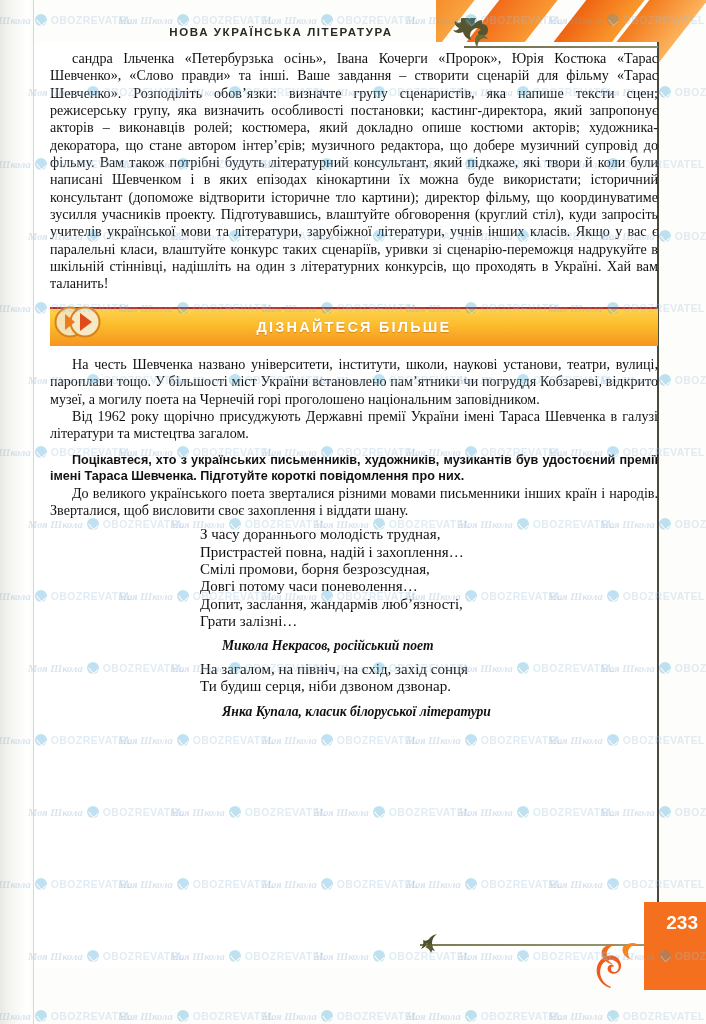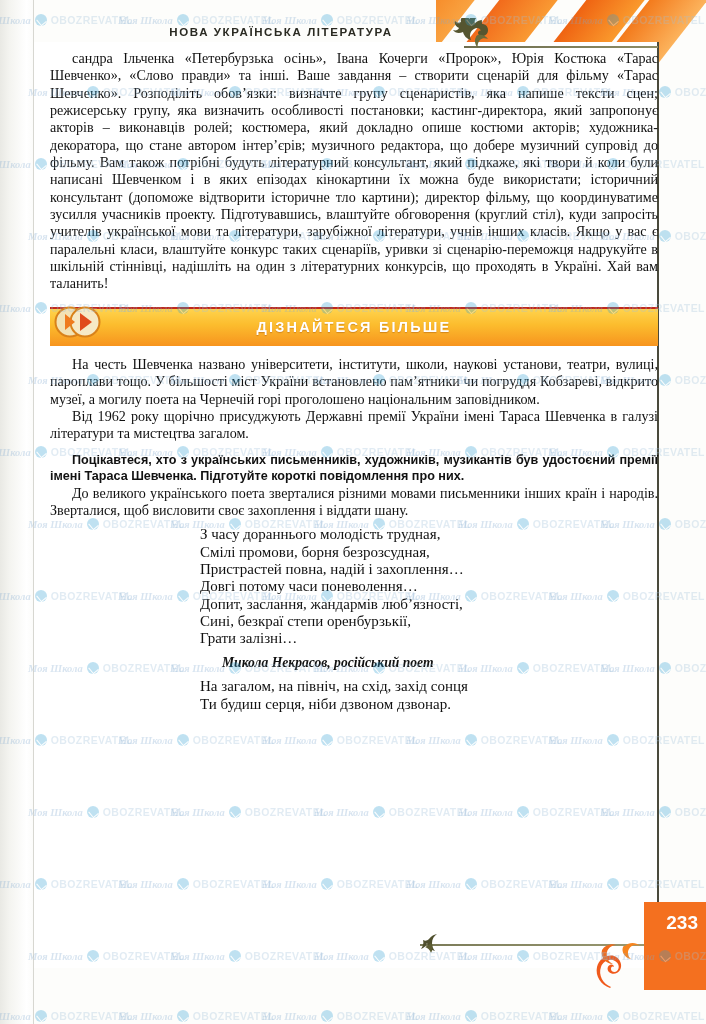--- a/index.html
+++ b/index.html
@@ -205,33 +205,33 @@
 
     <p class="body">На честь Шевченка названо університети, інститути, школи, наукові установи, театри, вулиці, пароплави тощо. У більшості міст України встановлено пам’ятники чи погруддя Кобзареві, відкрито музеї, а могилу поета на Чернечій горі проголошено національним заповідником.</p>
     <p class="body">Від 1962 року щорічно присуджують Державні премії України імені Тараса Шевченка в галузі літератури та мистецтва загалом.</p>
     <p class="bold-note">Поцікавтеся, хто з українських письменників, художників, музикантів був удостоєний премії імені Тараса Шевченка. Підготуйте короткі повідомлення про них.</p>
 
 
     <p class="body">До великого українського поета зверталися різними мовами письменники інших країн і народів. Зверталися, щоб висловити своє захоплення і віддати шану.</p>
 
     <div class="poem">
       <div>З часу дораннього молодість трудная,</div>
+      <div>Пристрастей повна, надій і захоплення…</div>
       <div>Смілі промови, борня безрозсудная,</div>
-      <div>Пристрастей повна, надій і захоплення…</div>
       <div>Довгі потому часи поневолення…</div>
       <div>Допит, заслання, жандармів люб’язності,</div>
-      <div>Сині, безкраї степи оренбурзькії,</div>
       <div>Грати залізні…</div>
     </div>
     <div class="attrib"><span class="nm">Микола Некрасов,</span><span> російський поет</span></div>
 
     <div class="poem">
       <div>На загалом, на північ, на схід, захід сонця</div>
       <div>Ти будиш серця, ніби дзвоном дзвонар.</div>
     </div>
+    <div class="attrib"><span class="nm">Янка Купала,</span><span> класик білоруської літератури</span></div>
 
   </div>
 
   <div class="footer-rule"></div>
   <svg class="footer-orn" viewBox="0 0 42 32">
     <path d="M32 4c-3 2-5 5-5 9 0 3 1 6 3 8-4-1-7-4-8-8-1 3-3 5-6 6 2-3 3-6 2-9 2 1 4 1 6-1 2-2 3-4 8-5z" fill="#4f4f2d"></path>
     <path d="M26 13c2 3 2 7 0 10-1-3-3-5-6-6 2-1 4-2 6-4z" fill="#5d5d33"></path>
   </svg>
 
   <div class="page-block"></div>

